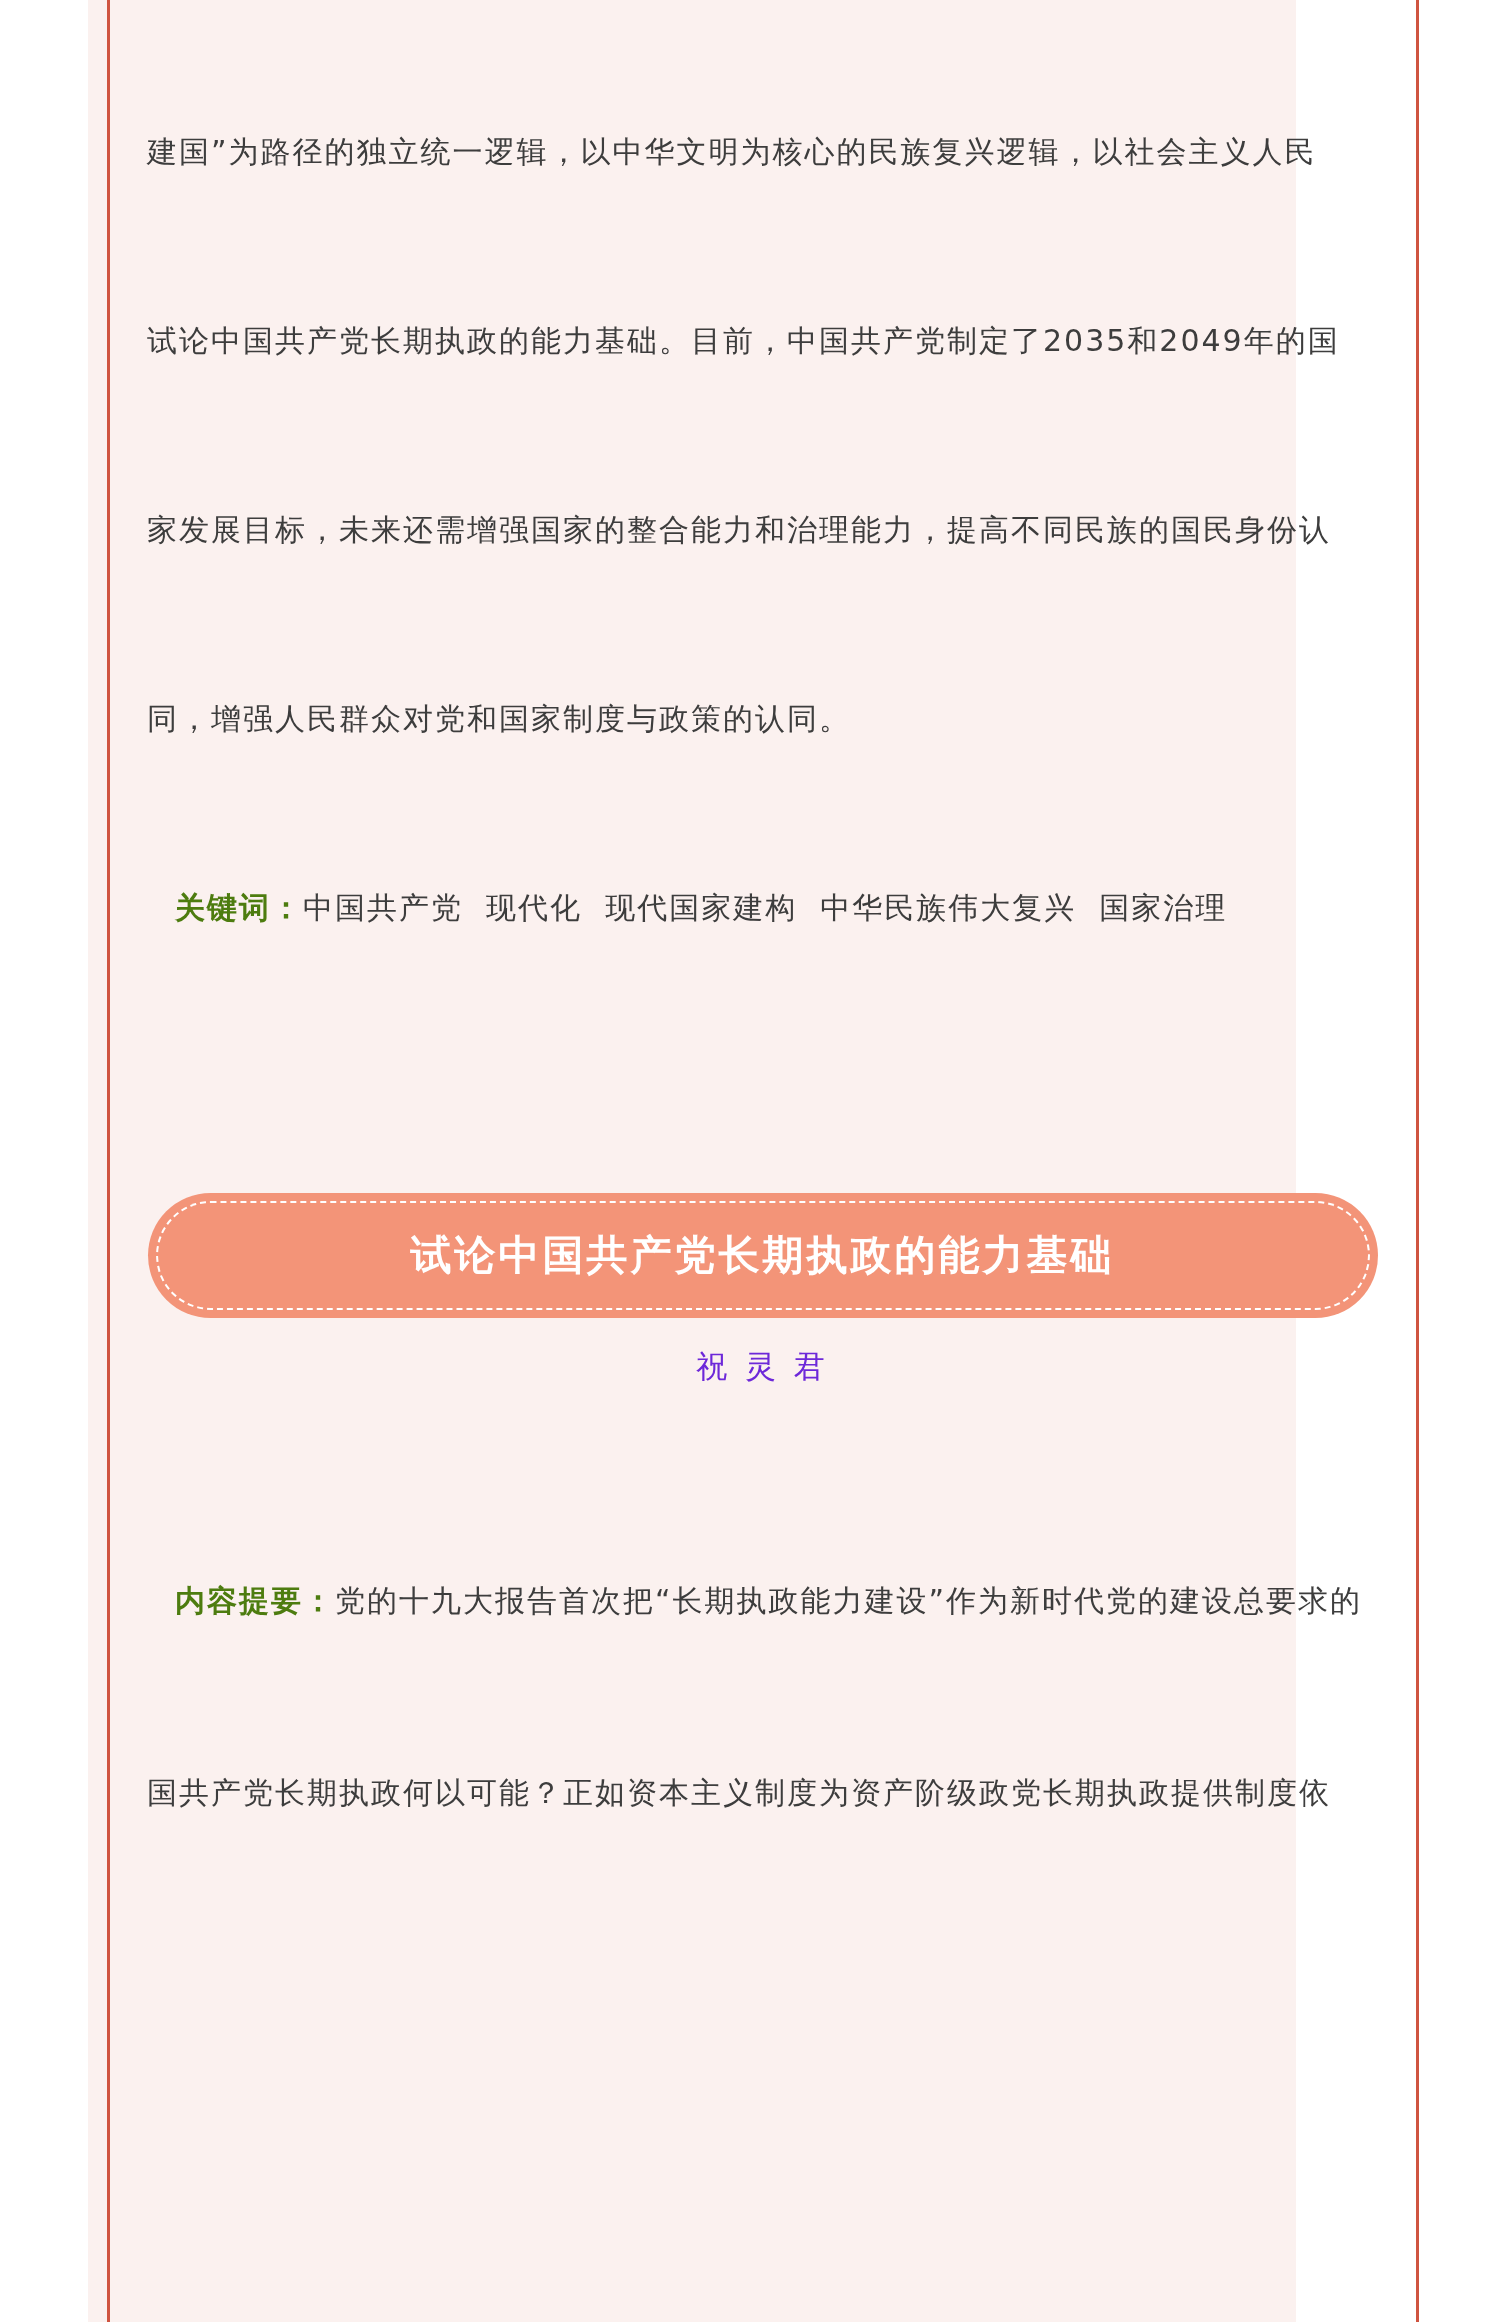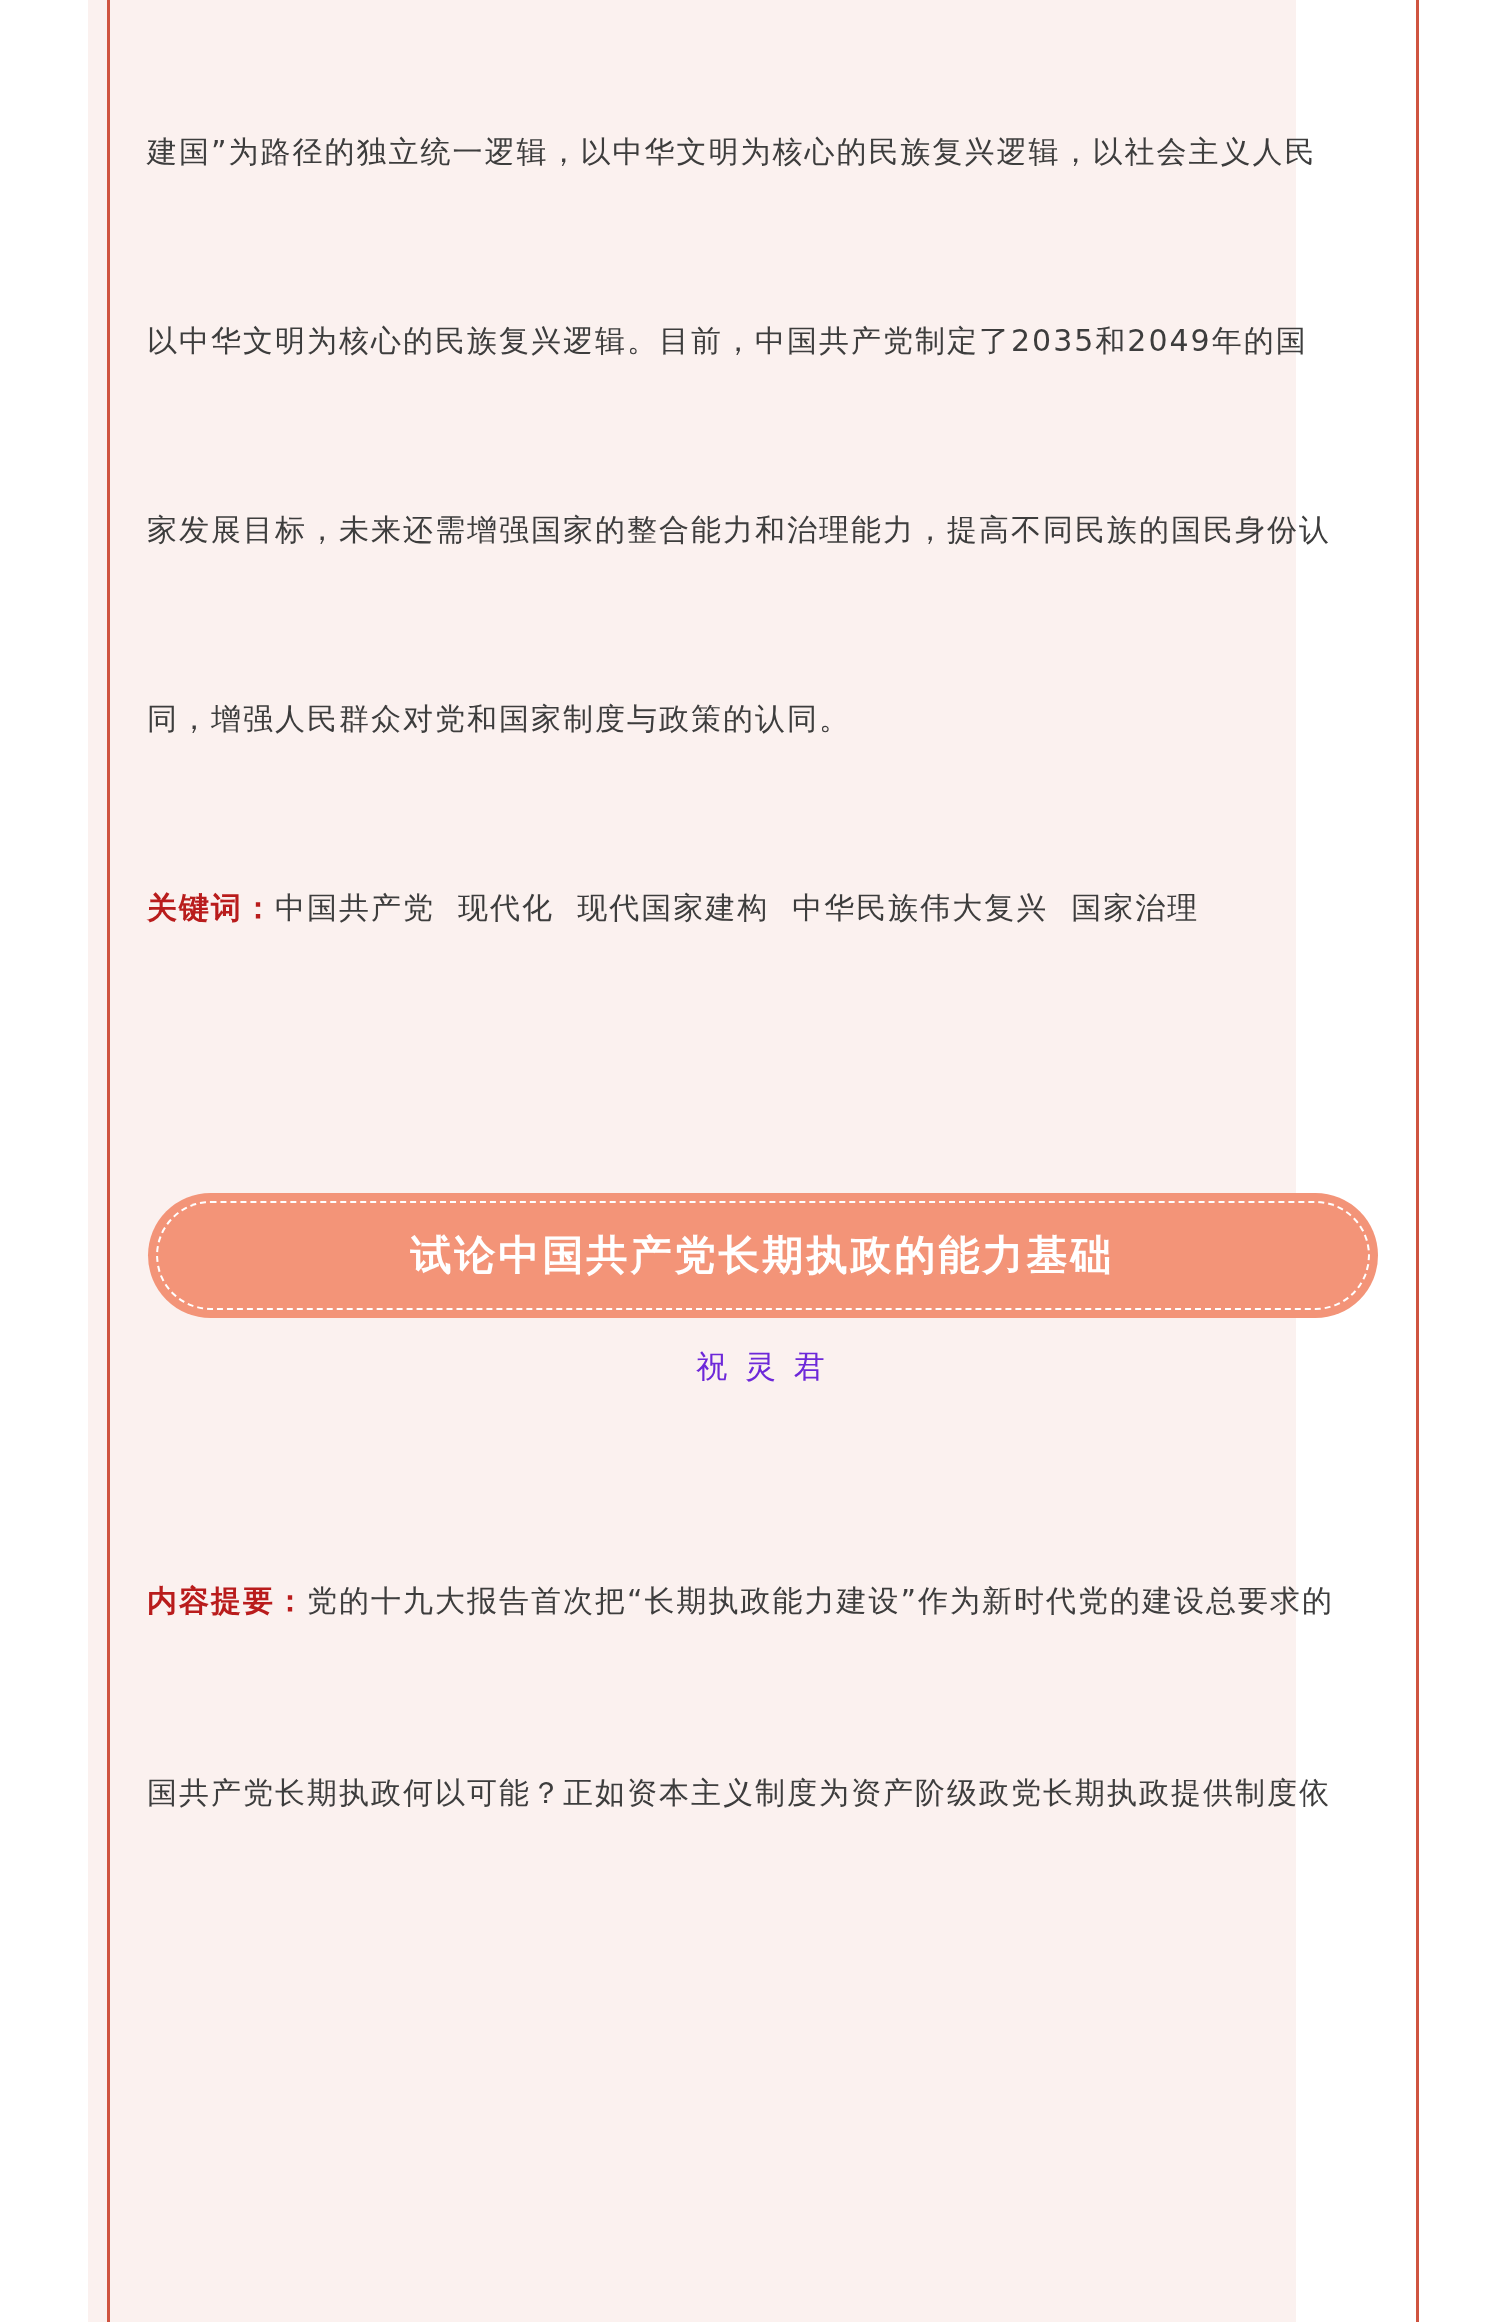--- a/index.html
+++ b/index.html
@@ -10,21 +10,21 @@
   }
   .card{position:absolute;left:88px;top:0;width:1208px;height:2322px;background:#FBF1EF;}
   .frame{
     position:absolute;left:19px;top:-6px;width:1312px;height:2334px;
     border-left:3px solid #CF5440;border-right:3px solid #CF5440;
     pointer-events:none;box-sizing:border-box;
   }
   .content{position:absolute;left:59px;top:0;width:1231px;}
   .textblock{font-size:30px;color:#3d3d3d;letter-spacing:2px;white-space:pre;}
   .line{white-space:pre;}
-  .b{font-weight:bold;color:#b91c1c;}
+  .b{font-weight:bold;color:#4d7c0f;margin-left:28px;}
   #blockA{margin-top:-6px;line-height:63px;}
   .abstract{line-height:64px;}
   #abs1{margin-top:53px;}
   .banner{
     box-sizing:border-box;width:1230px;margin:0 auto;
     background:#F39478;padding:8px;
   }
   .b1{height:125px;border-radius:63px;margin-top:128px;}
   .b1 .banner-inner{border-radius:55px;}
   .banner-inner{
@@ -42,21 +42,21 @@
 </style>
 </head>
 <body>
 
 <div class="card">
   <div class="frame"></div>
   <div class="content">
 
     <section id="blockA" class="textblock">
       <div class="line">建国”为路径的独立统一逻辑，以中华文明为核心的民族复兴逻辑，以社会主义人民</div>
-      <div class="line">以中华文明为核心的民族复兴逻辑。目前，中国共产党制定了2035和2049年的国</div>
+      <div class="line">试论中国共产党长期执政的能力基础。目前，中国共产党制定了2035和2049年的国</div>
       <div class="line">家发展目标，未来还需增强国家的整合能力和治理能力，提高不同民族的国民身份认</div>
       <div class="line">同，增强人民群众对党和国家制度与政策的认同。</div>
       <div class="line"><span class="b">关键词：</span><span>中国共产党  现代化  现代国家建构  中华民族伟大复兴  国家治理</span></div>
     </section>
 
     <section>
       <div class="banner b1">
         <div class="banner-inner">
           <div class="btitle">试论中国共产党长期执政的能力基础</div>
         </div>

